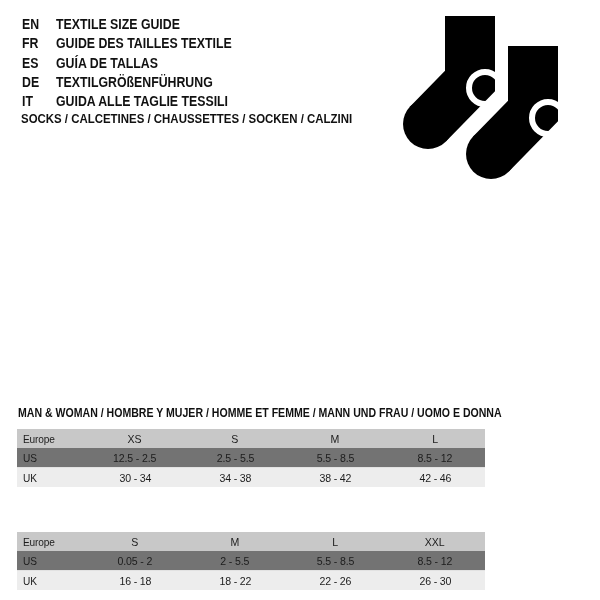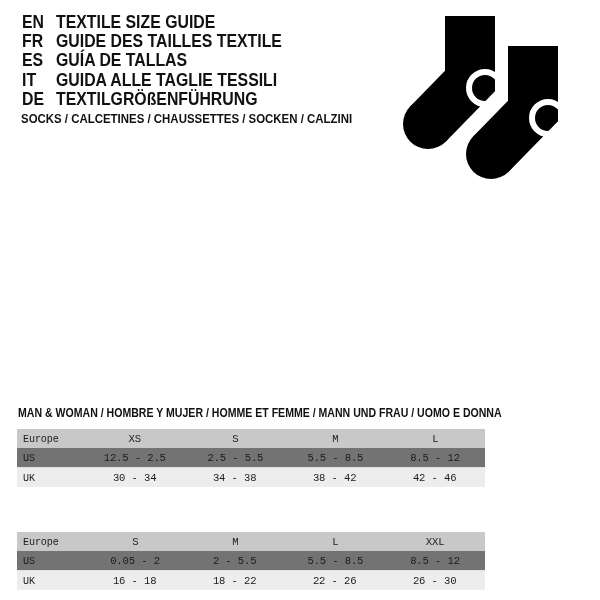--- a/index.html
+++ b/index.html
@@ -6,21 +6,21 @@
   .canvas{
     position:relative;width:600px;height:600px;background:#fff;overflow:hidden;
     font-family:"Liberation Sans",sans-serif;color:#111;
   }
   
   .cnd{display:inline-block;transform:scaleX(0.88);transform-origin:0 50%;white-space:nowrap;}
   .cnd-c{display:inline-block;transform:scaleX(0.92);transform-origin:50% 50%;white-space:nowrap;}
 
   
   .lang-list{position:absolute;left:22px;top:13px;}
-  .lang-row{display:flex;align-items:center;height:19.2px;font-weight:700;font-size:18px;}
+  .lang-row{display:flex;align-items:flex-end;height:19.2px;font-weight:700;font-size:14px;}
   .lang-code{width:34px;flex:0 0 34px;}
 
   
   .socks-heading{position:absolute;left:21px;top:111px;font-weight:700;font-size:13px;}
 
   
   .sock-icon{position:absolute;left:395px;top:8px;}
 
   
   .tbl-title{position:absolute;left:18px;font-weight:700;font-size:12px;line-height:14px;}
@@ -28,21 +28,21 @@
   .tbl-title.t2{top:513px;}
   table.size-table{
     position:absolute;left:17px;width:468px;border-collapse:collapse;table-layout:fixed;
     font-size:11.5px;letter-spacing:-0.15px;color:#1c1c1c;
   }
   table.size-table.t1{top:429px;}
   table.size-table.t2{top:532px;}
   .size-table col.c-region{width:68px;}
   .size-table col.c-size{width:100px;}
   .size-table th,.size-table td{
-    height:19px;padding:0;font-weight:400;text-align:center;vertical-align:middle;font-family:Liberation Mono, monospace;
+    height:19px;padding:0;font-weight:400;text-align:center;vertical-align:middle;
   }
   .size-table .left{text-align:left;padding-left:6px;}
   .size-table thead tr{background:var(--header-bg,#c8c8c8);}
   .size-table tr.row-0{background:#737373;border-bottom:1px solid var(--row-border,#e2e2e2);}
   .size-table tr.row-1{background:var(--alt-row-bg,#ededed);border-radius:8px;}
 </style>
 </head>
 <body>
 
 <div class="canvas">
@@ -54,26 +54,26 @@
     </div>
     <div class="lang-row">
       <span class="lang-code"><span class="cnd">FR</span></span>
       <span class="cnd">GUIDE DES TAILLES TEXTILE</span>
     </div>
     <div class="lang-row">
       <span class="lang-code"><span class="cnd">ES</span></span>
       <span class="cnd">GUÍA DE TALLAS</span>
     </div>
     <div class="lang-row">
+      <span class="lang-code"><span class="cnd">DE</span></span>
+      <span class="cnd">TEXTILGRÖßENFÜHRUNG</span>
+    </div>
+    <div class="lang-row">
       <span class="lang-code"><span class="cnd">IT</span></span>
       <span class="cnd">GUIDA ALLE TAGLIE TESSILI</span>
-    </div>
-    <div class="lang-row">
-      <span class="lang-code"><span class="cnd">DE</span></span>
-      <span class="cnd">TEXTILGRÖßENFÜHRUNG</span>
     </div>
   </div>
 
   <div class="socks-heading">
     <span class="cnd">SOCKS / CALCETINES / CHAUSSETTES / SOCKEN / CALZINI</span>
   </div>
 
   <div class="sock-icon">
     <svg width="175" height="180" viewBox="0 0 175 180" xmlns="http://www.w3.org/2000/svg" aria-hidden="true">
 

